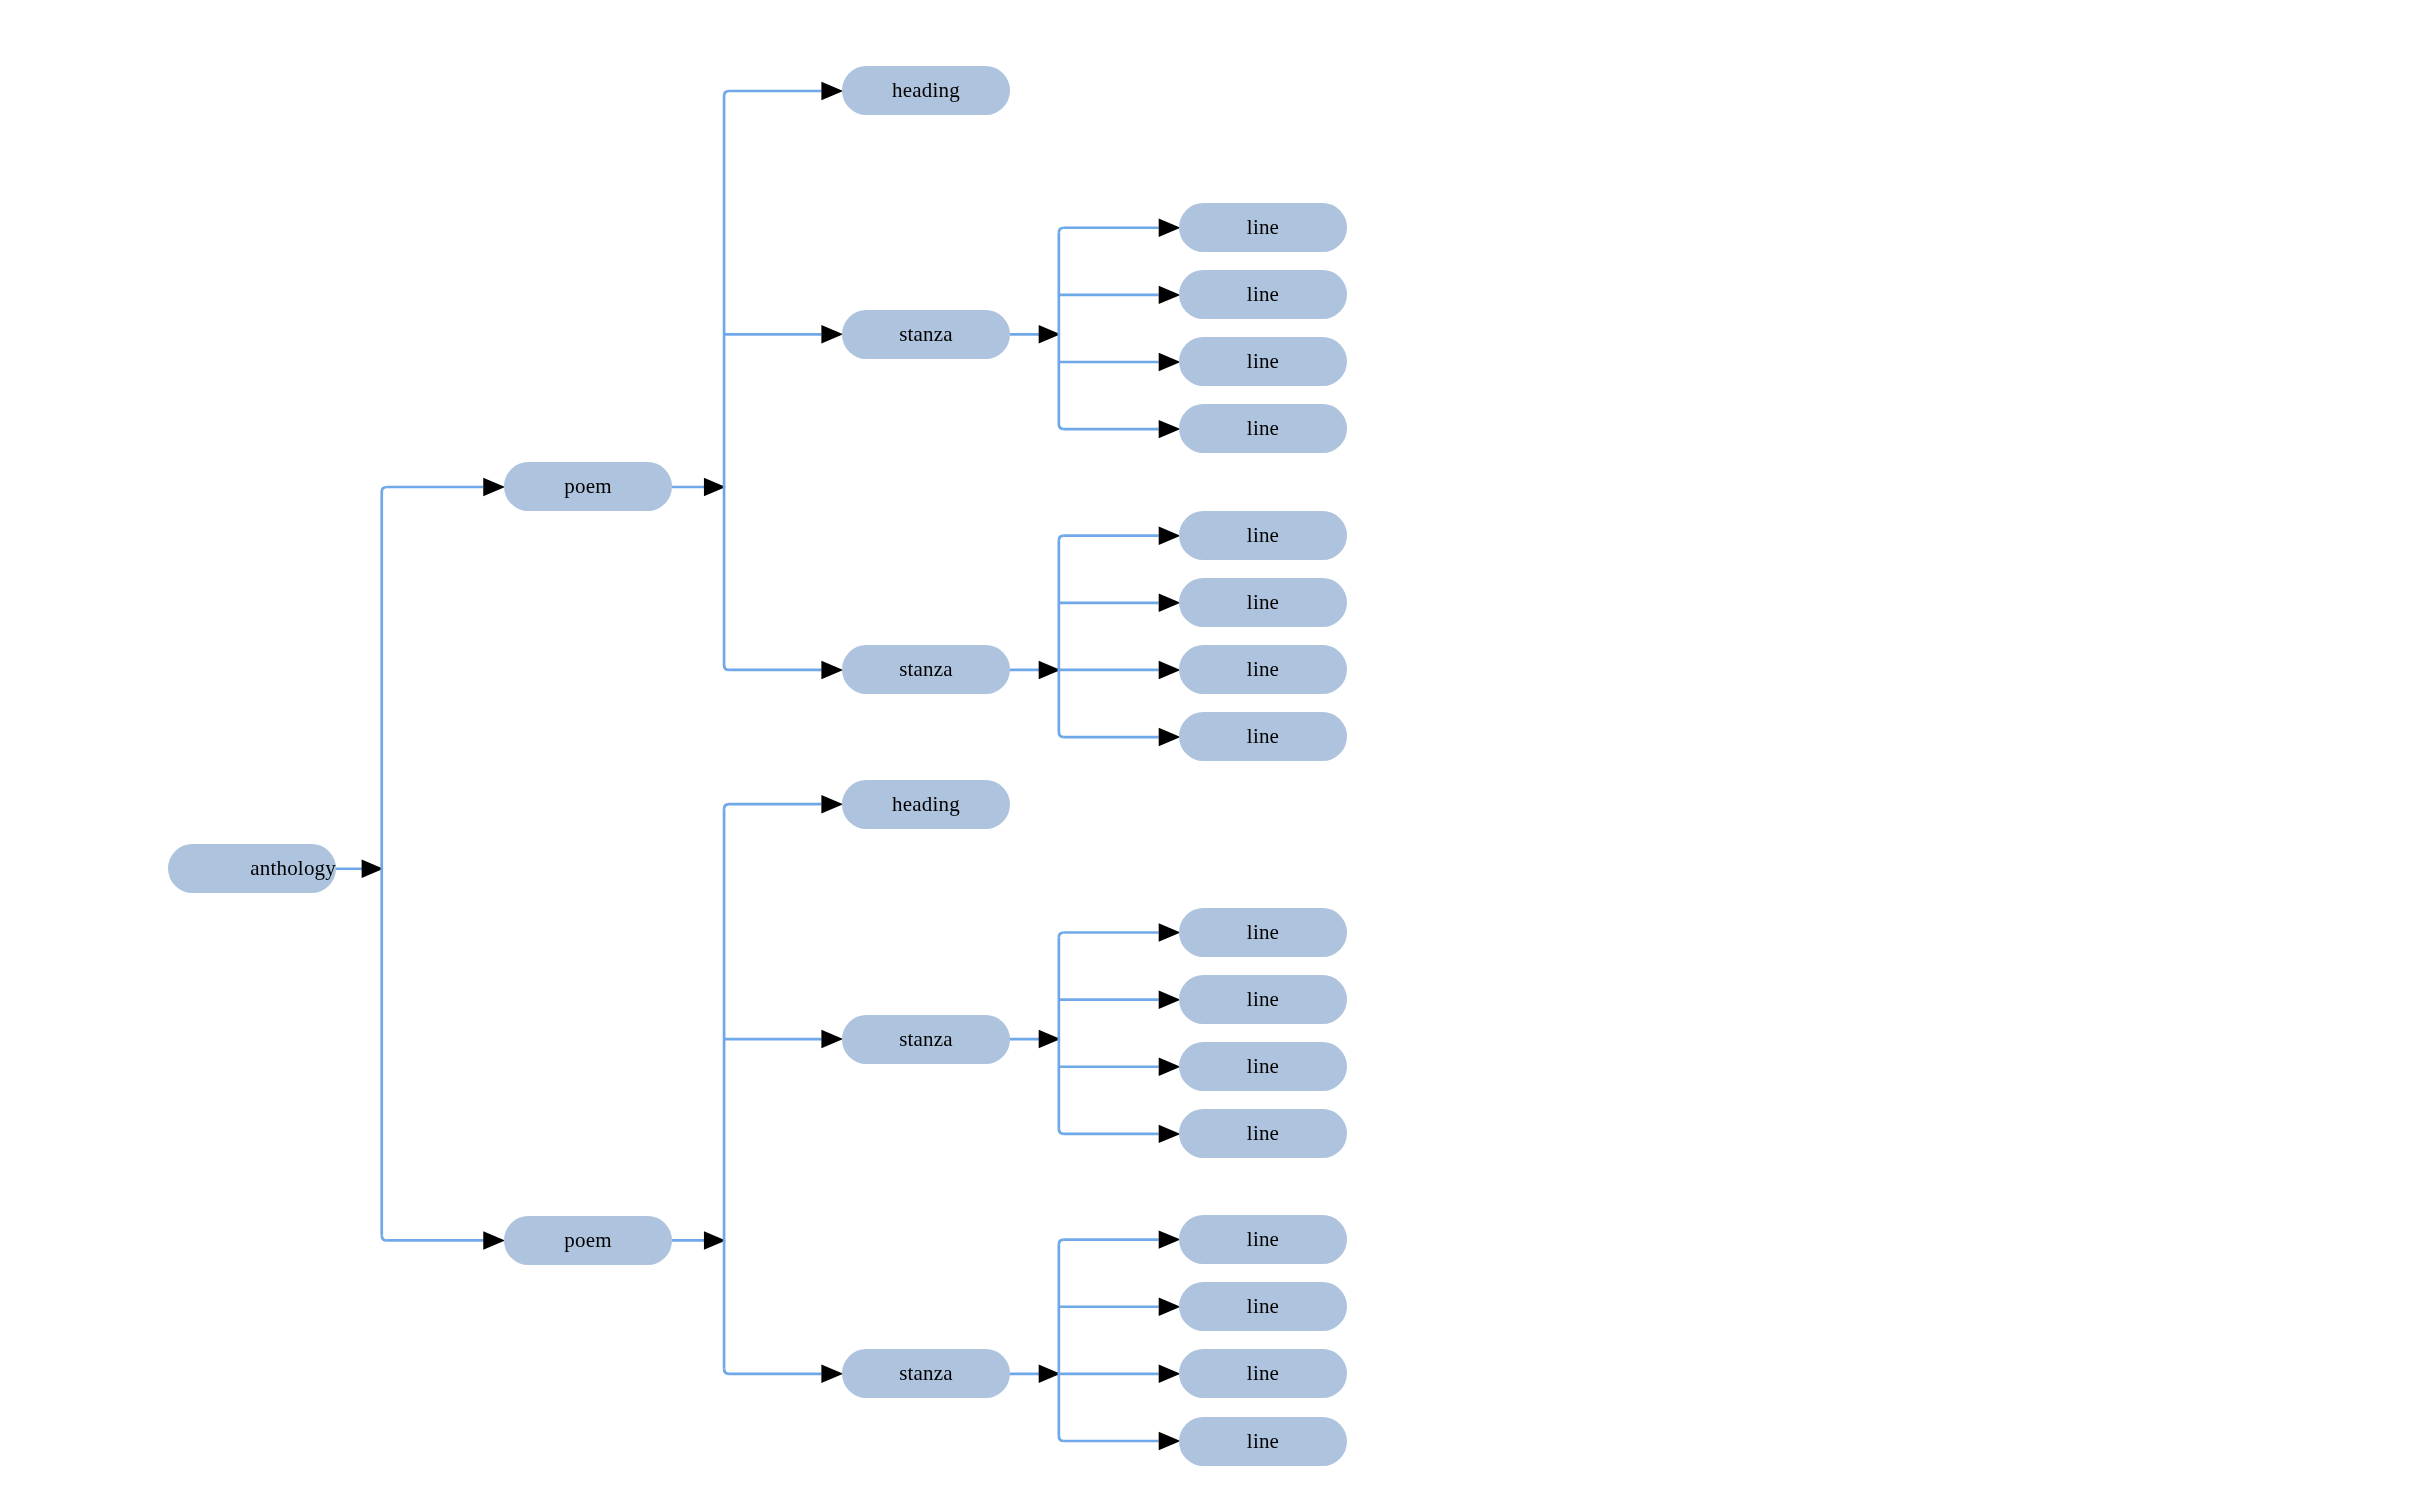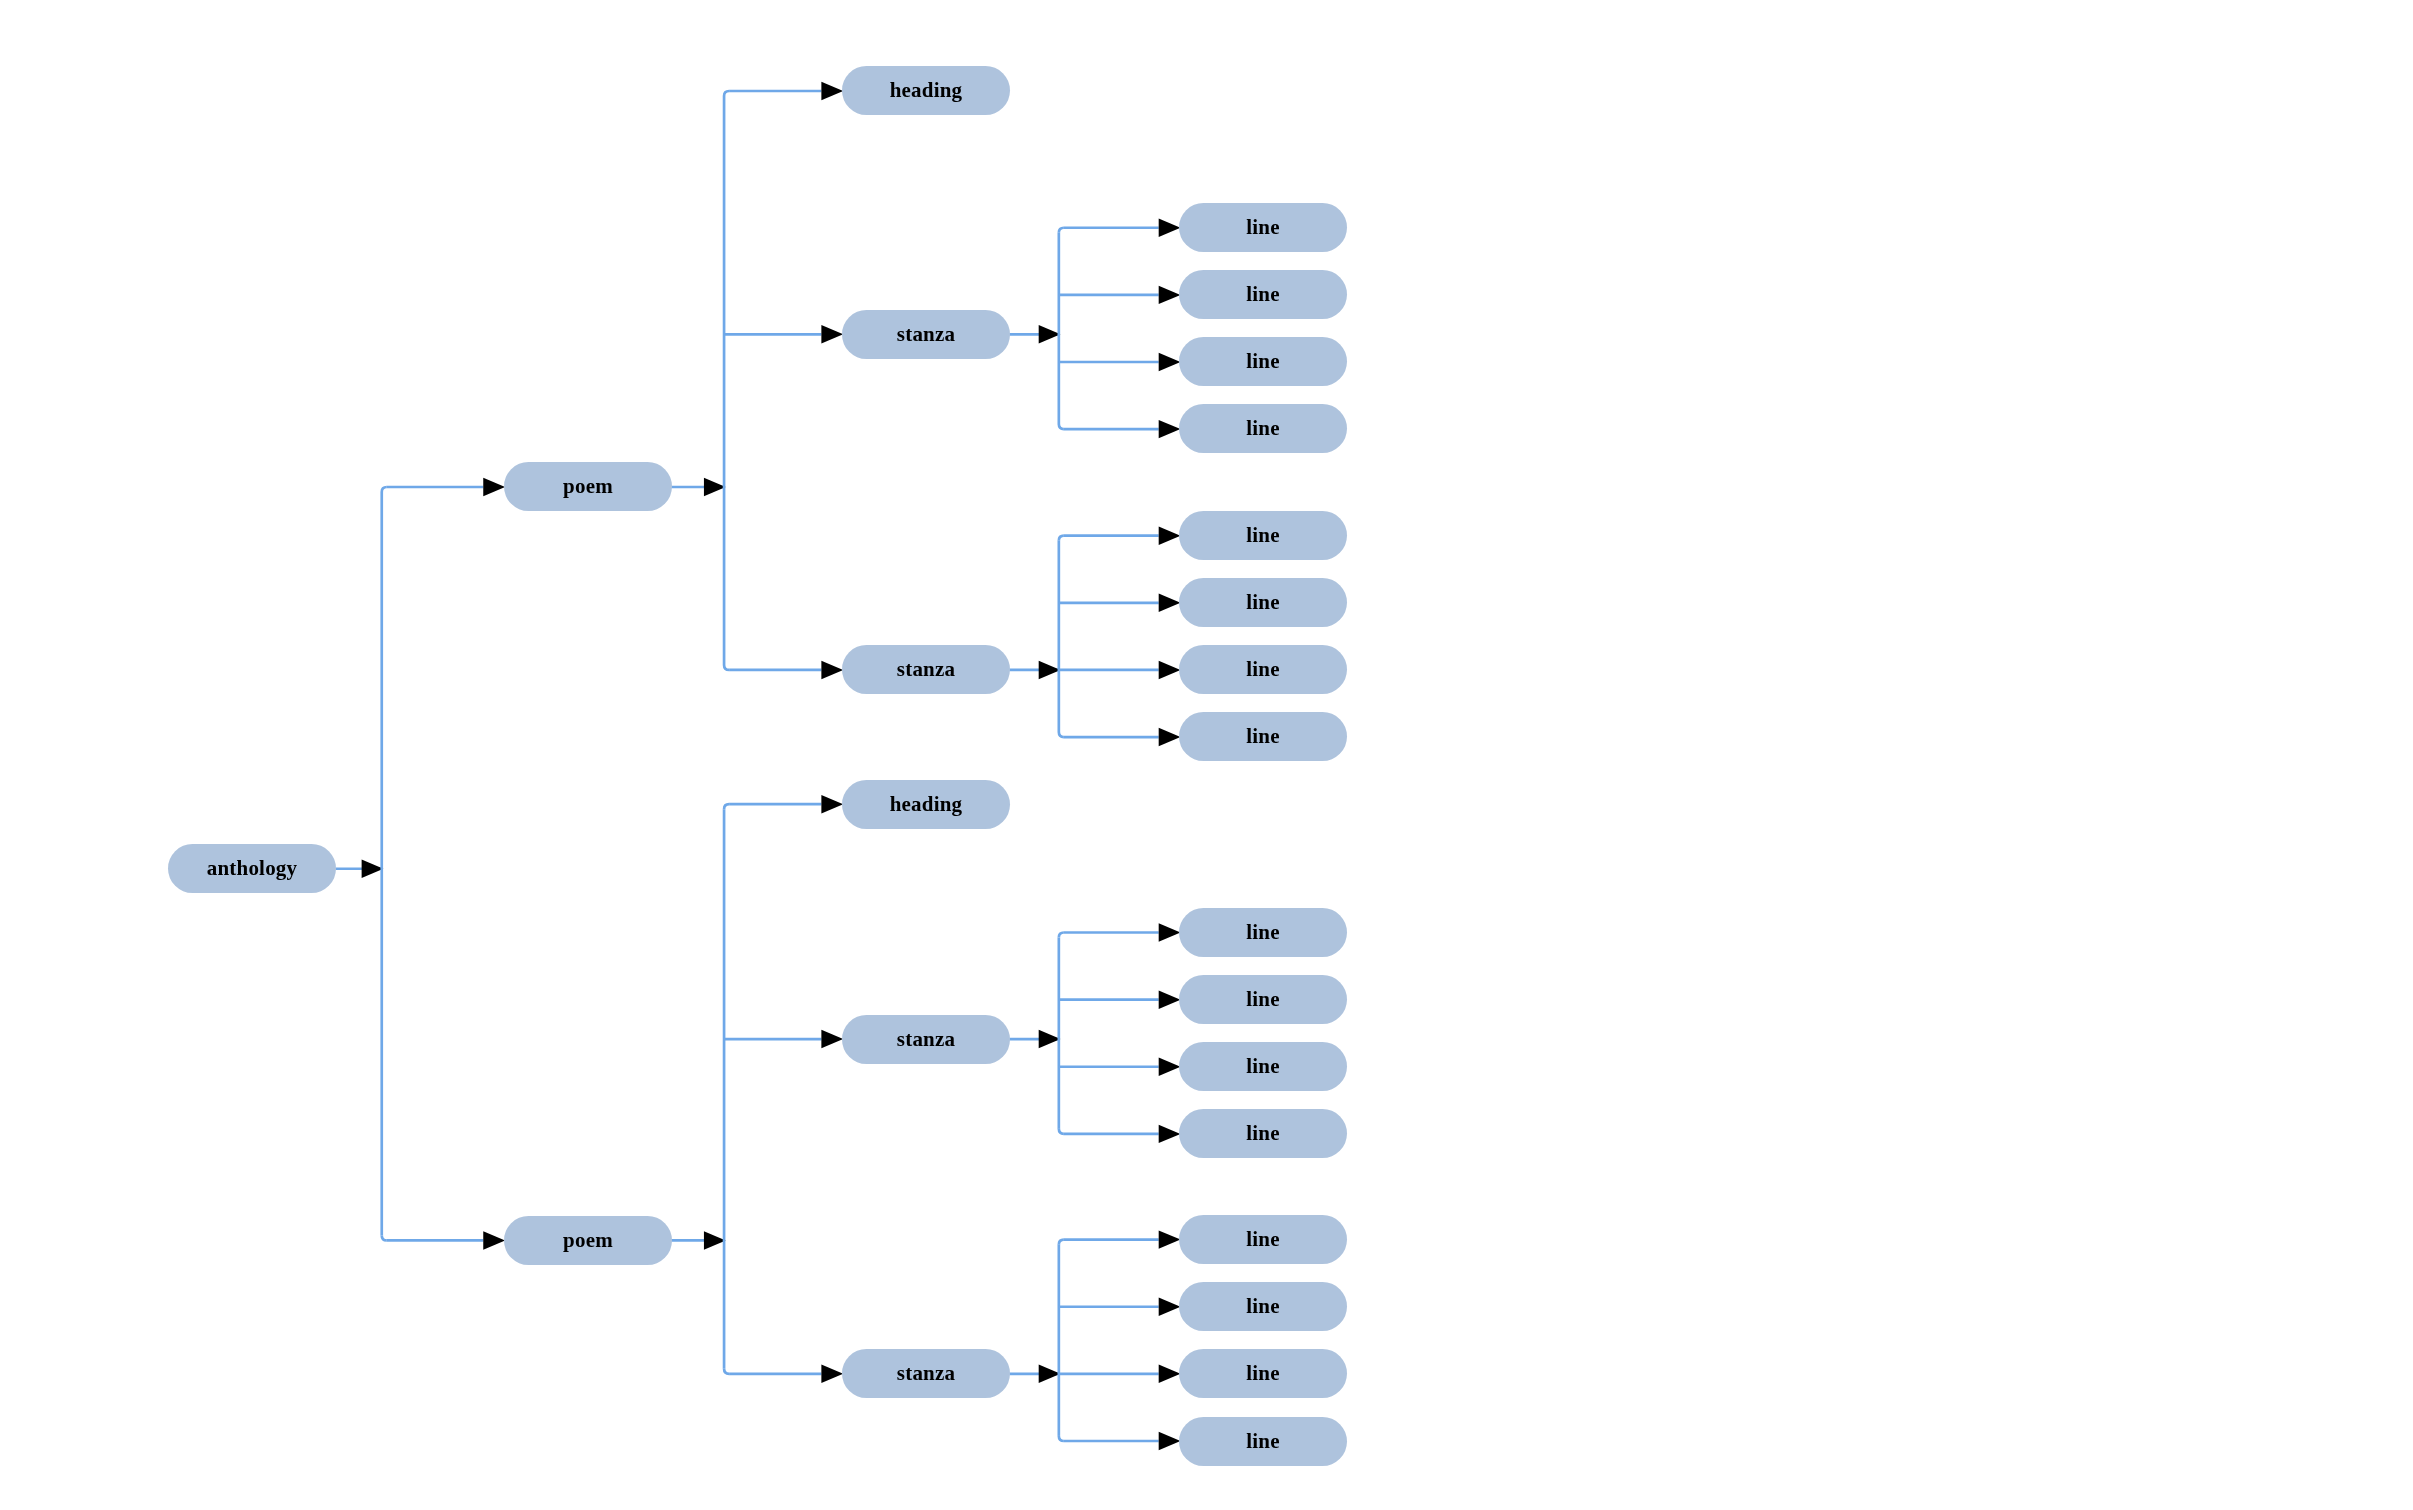--- a/index.html
+++ b/index.html
@@ -28,21 +28,21 @@
   }
   .node {
     position: absolute;
     box-sizing: border-box;
     background: #aec3dd;
     border-radius: 838px;
     display: flex;
     align-items: center;
     justify-content: center;
     color: #000000;
-    font-weight: bold;
+    font-weight: normal;
     font-family: "Liberation Serif", "DejaVu Serif", serif;
     letter-spacing: 0.2px;
     user-select: none;
     cursor: default;
   }
   .node-label {
     display: block;
     line-height: 1;
     white-space: nowrap;
   }
@@ -130,21 +130,21 @@
       <polygon points="1381,1466 1407,1477 1381,1488" fill="#000000"></polygon>
       <line x1="1262" y1="1557" x2="1381" y2="1557" stroke="#6fa8e8" stroke-width="3.2" stroke-linecap="butt"></line>
       <polygon points="1381,1546 1407,1557 1381,1568" fill="#000000"></polygon>
       <line x1="1262" y1="1637" x2="1381" y2="1637" stroke="#6fa8e8" stroke-width="3.2" stroke-linecap="butt"></line>
       <polygon points="1381,1626 1407,1637 1381,1648" fill="#000000"></polygon>
       <path d="M 1262 1711 Q 1262 1717 1268 1717" fill="none" stroke="#6fa8e8" stroke-width="3.2" stroke-linecap="butt"></path>
       <line x1="1268" y1="1717" x2="1381" y2="1717" stroke="#6fa8e8" stroke-width="3.2" stroke-linecap="butt"></line>
       <polygon points="1381,1706 1407,1717 1381,1728" fill="#000000"></polygon>
     </svg>
   <div id="nodes">
-      <div class="node" style="left: 168px; top: 844px; width: 168px; height: 49px; background: rgb(174, 195, 221); color: rgb(0, 0, 0); font-size: 21px;">
+      <div class="node" style="left: 168px; top: 844px; width: 168px; height: 49px; background: rgb(174, 195, 221); color: rgb(0, 0, 0); font-size: 21px; justify-content: flex-end;">
         <span class="node-label">anthology</span>
       </div>
       <div class="node" style="left: 504px; top: 462px; width: 168px; height: 49px; background: rgb(174, 195, 221); color: rgb(0, 0, 0); font-size: 21px;">
         <span class="node-label">poem</span>
       </div>
       <div class="node" style="left: 842px; top: 66px; width: 168px; height: 49px; background: rgb(174, 195, 221); color: rgb(0, 0, 0); font-size: 21px;">
         <span class="node-label">heading</span>
       </div>
       <div class="node" style="left: 842px; top: 310px; width: 168px; height: 49px; background: rgb(174, 195, 221); color: rgb(0, 0, 0); font-size: 21px;">
         <span class="node-label">stanza</span>

